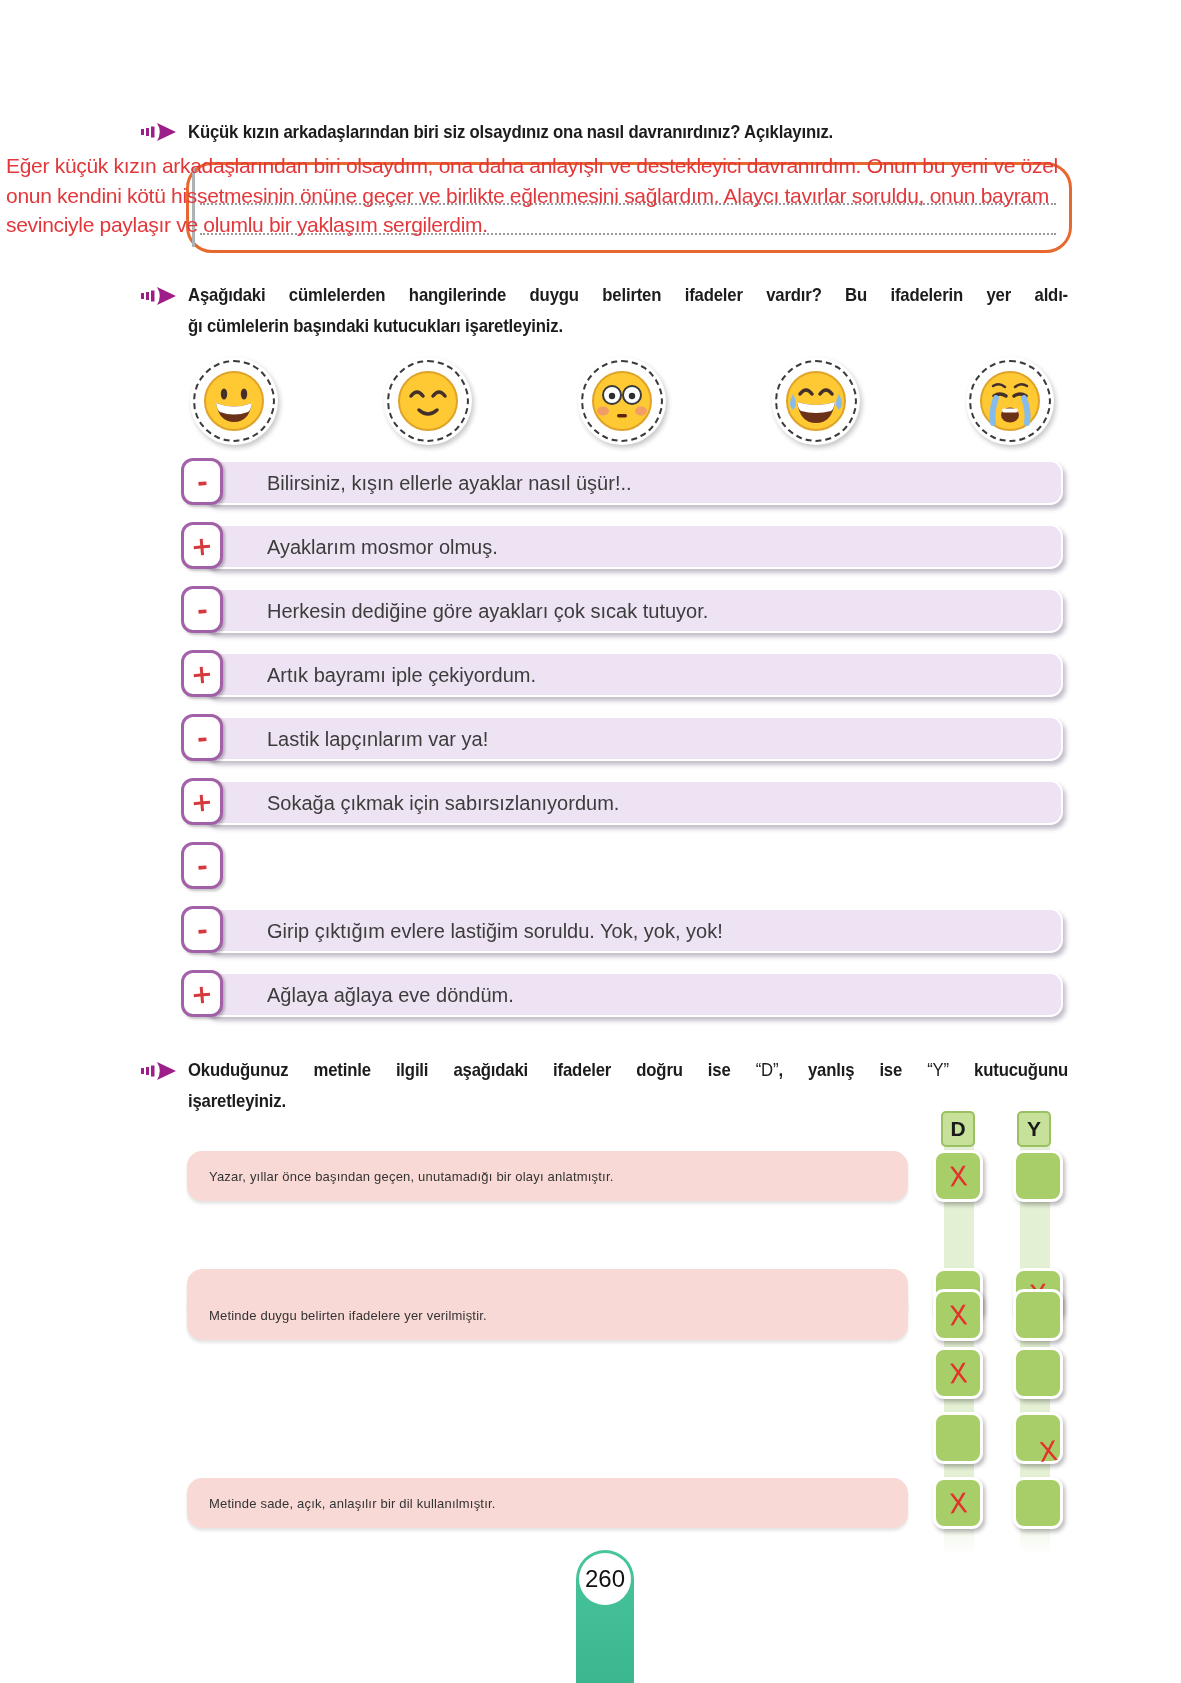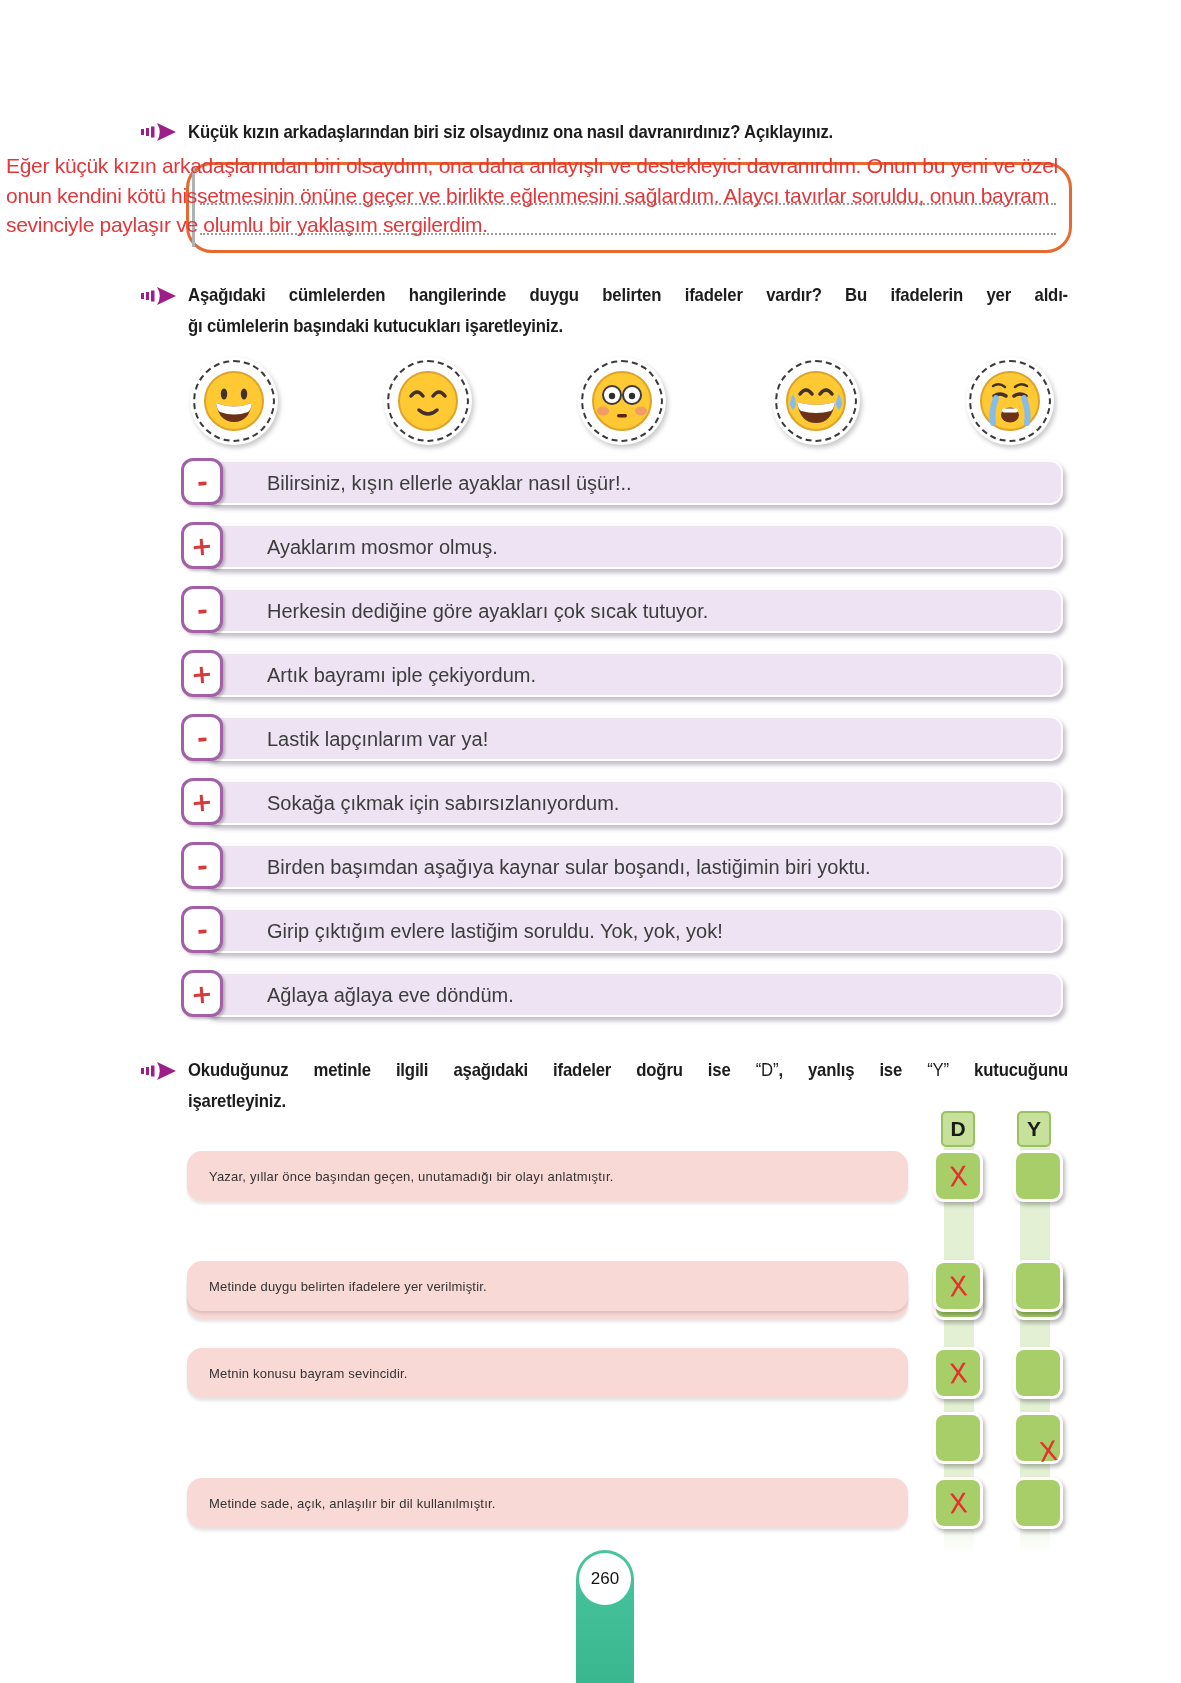--- a/index.html
+++ b/index.html
@@ -51,21 +51,21 @@
   .gbox{position:absolute;top:0;width:50px;height:52px;background:#A7CE69;border:3px solid #fff;border-radius:11px;
         box-sizing:border-box;box-shadow:2px 3px 4px rgba(0,0,0,.28);display:flex;align-items:center;justify-content:center;}
   .gbox.d{left:933px;} .gbox.y{left:1013px;}
   .xmark{color:#E5302B;font-size:27px;transform:rotate(-4deg);font-family:"DejaVu Sans",sans-serif;}
   .xoff{transform:translate(10px,13px) rotate(-7deg);}
 
   
   .pill{left:576px;top:1550px;width:58px;height:133px;border-radius:29px 29px 0 0;
         background:linear-gradient(180deg,#49C59E,#3BB78F);}
   .pillcircle{left:579px;top:1553px;width:52px;height:52px;border-radius:50%;background:#fff;
-              display:flex;align-items:center;justify-content:center;font-size:17px;color:#111;}
+              display:flex;align-items:center;justify-content:center;font-size:24px;color:#111;}
 </style>
 </head>
 <body>
 
 <div id="page">
 
   <svg class="abs arrow" style="left:141px;top:122px;" viewBox="0 0 38 20">
     <g fill="#9D1E88">
       <rect x="0" y="7" width="3" height="6"></rect>
         <rect x="5" y="6" width="3" height="8"></rect>
@@ -203,23 +203,20 @@
   </div>
   <div class="abs qrow" style="top:778px;">
     <div class="bar">
         <span class="txt">Sokağa çıkmak için sabırsızlanıyordum.</span>
       </div>
     <div class="cbox">
         <span class="mark">+</span>
       </div>
   </div>
   <div class="abs qrow" style="top:842px;">
-    <div class="bar">
-        <span class="txt">Birden başımdan aşağıya kaynar sular boşandı, lastiğimin biri yoktu.</span>
-      </div>
     <div class="cbox">
         <span class="mark">-</span>
       </div>
   </div>
   <div class="abs qrow" style="top:906px;">
     <div class="bar">
         <span class="txt">Girip çıktığım evlere lastiğim soruldu. Yok, yok, yok!</span>
       </div>
     <div class="cbox">
         <span class="mark">-</span>
@@ -265,35 +262,32 @@
     <div class="pink">
         <span class="txt">Metinde daha çok nesnel ifadeler kullanılmıştır.</span>
       </div>
     <div class="gbox d">
         <span class="xmark"></span>
       </div>
     <div class="gbox y">
         <span class="xmark">X</span>
       </div>
   </div>
-  <div class="abs tfrow" style="top:1260px;text-align:right;">
+  <div class="abs tfrow" style="top:1289px;text-align:right;">
     <div class="pink">
         <span class="txt">Metinde duygu belirten ifadelere yer verilmiştir.</span>
       </div>
     <div class="gbox d">
         <span class="xmark">X</span>
       </div>
     <div class="gbox y">
         <span class="xmark"></span>
       </div>
   </div>
   <div class="abs tfrow" style="top:1347px;">
-    <div class="pink">
-        <span class="txt">Metnin konusu bayram sevincidir.</span>
-      </div>
     <div class="gbox d">
         <span class="xmark">X</span>
       </div>
     <div class="gbox y">
         <span class="xmark"></span>
       </div>
   </div>
   <div class="abs tfrow" style="top:1412px;">
     <div class="gbox d">
         <span class="xmark"></span>

